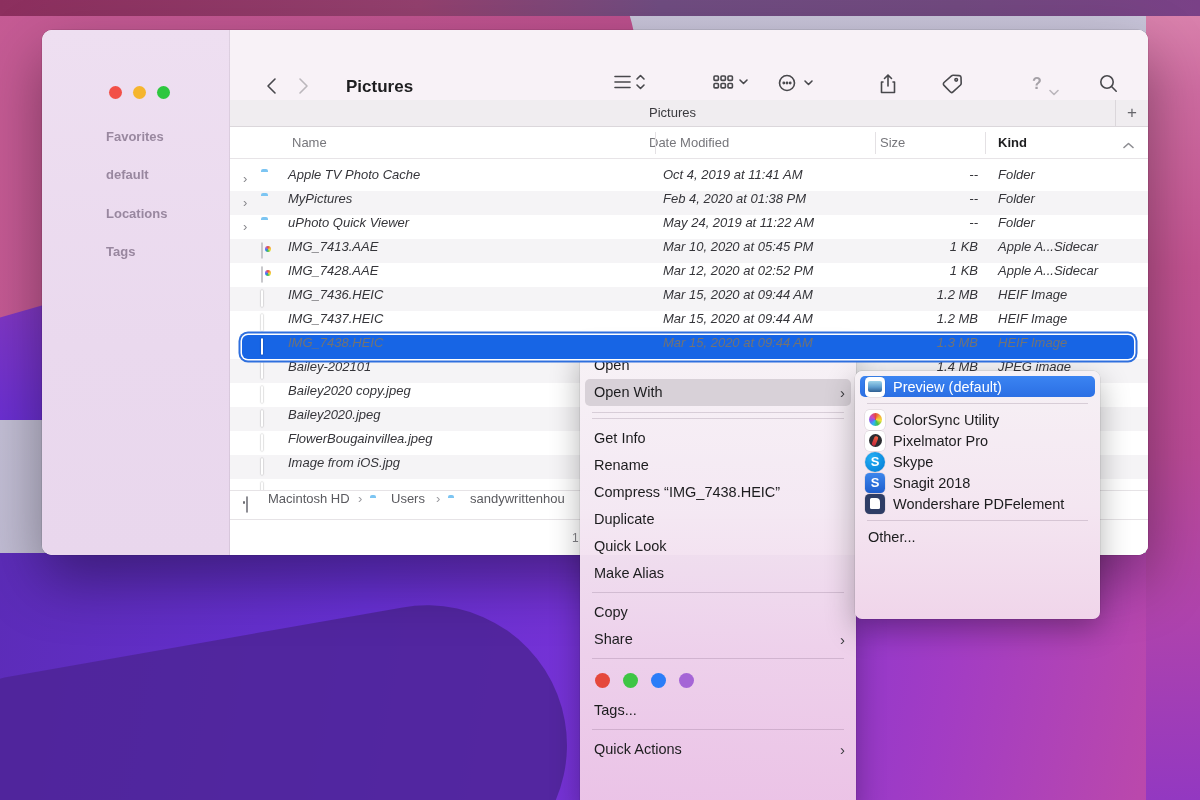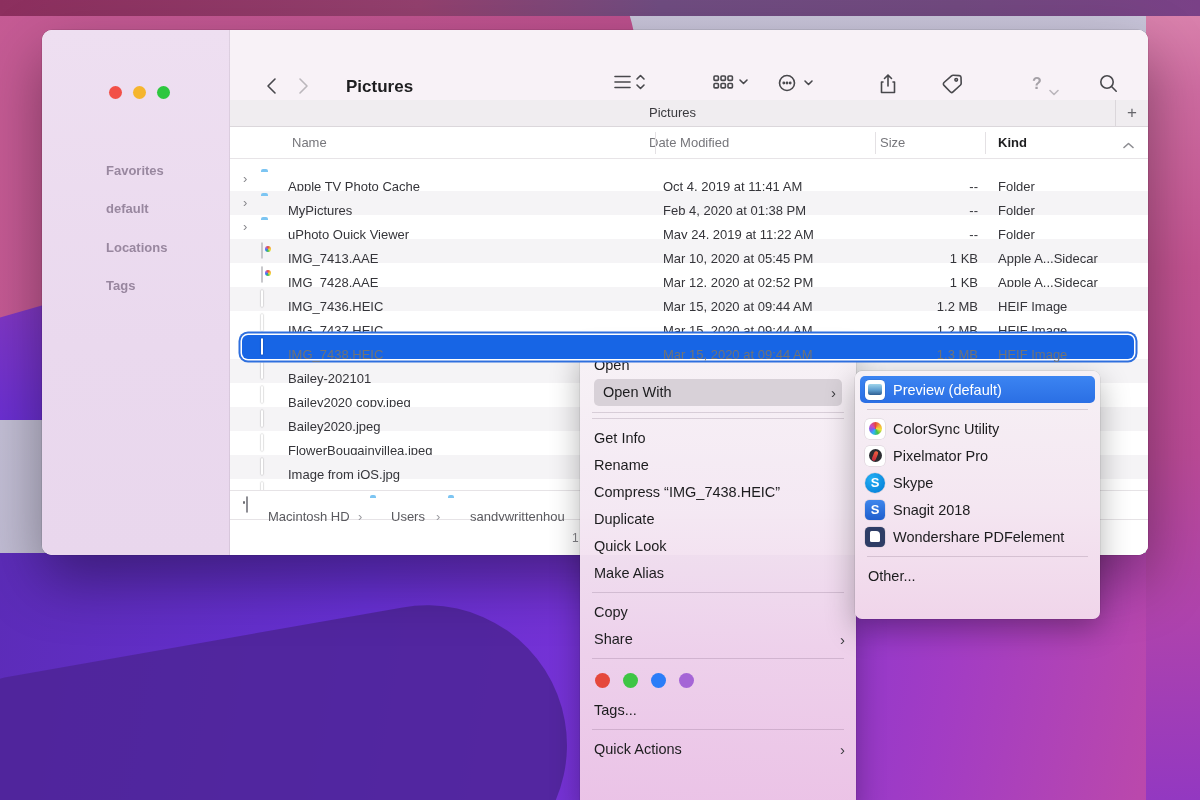--- a/index.html
+++ b/index.html
@@ -26,21 +26,21 @@
   
   .window { position:absolute; left:42px; top:30px; width:1106px; height:525px;
     border-radius:10px; overflow:hidden; background:#fff;
     box-shadow:0 25px 60px rgba(0,0,0,.38), 0 0 0 .5px rgba(0,0,0,.15); }
   .sidebar { position:absolute; left:0; top:0; width:188px; height:100%;
     background:linear-gradient(180deg,#EEDFF1 0%,#EAD9EE 60%,#E9D7ED 100%);
     border-right:1px solid rgba(0,0,0,.07); }
   .traffic { position:absolute; top:56px; left:67px; display:flex; gap:11px; }
   .dot { width:13px; height:13px; border-radius:50%; }
   .dot.red{background:#F25048;} .dot.yellow{background:#F5B52E;} .dot.green{background:#2EC73F;}
-  .side-label { position:absolute; left:64px; font-size:13px; font-weight:700; color:rgba(84,66,92,.55);margin-top:34px; }
+  .side-label { position:absolute; left:64px; font-size:13px; font-weight:700; color:rgba(84,66,92,.55); }
 
   .main { position:absolute; left:188px; top:0; width:918px; height:100%; background:#fff; }
   .toolbar { position:absolute; left:0; top:0; width:100%; height:70px; background:#F8F2F7; }
   .tlabel { position:absolute; top:75px; transform:translateX(-50%); font-size:13px; color:#636368; white-space:nowrap; }
   .ticon { position:absolute; top:44px; }
   .win-title { position:absolute; left:116px; top:47px; font-size:17px; font-weight:700; color:#1e1e20; }
   svg.glyph { stroke:#48484c; fill:none; stroke-width:1.6; stroke-linecap:round; stroke-linejoin:round; }
   svg.glyph.dim { stroke:#BBB7BC; }
   .qmark { font-size:16px; color:#A5A1A7; font-weight:600; }
 
@@ -53,21 +53,21 @@
 
   .list-header { position:absolute; left:0; top:97px; width:100%; height:32px; background:#fff;
     border-bottom:1px solid #E7E4E7; font-size:13px; color:#76767b; }
   .list-header .h { position:absolute; top:8px; }
   .hsep { position:absolute; top:5px; width:1px; height:22px; background:#E4E1E4; }
 
   .rows { position:absolute; left:0; top:129px; width:100%; height:331px; overflow:hidden; }
   .rowpad { height:8px; }
   .row { position:relative; height:24px; font-size:13px; color:#35353a; }
   .row.even { background:#F5F4F6; }
-  .cell { position:absolute; top:12px; white-space:nowrap; }
+  .cell { position:absolute; top:0; white-space:nowrap;font-style:italic; }
   .c-name{left:58px;} .c-date{left:433px;} .c-kind{left:768px;}
   .c-size{left:590px; width:158px; text-align:right;}
   .disc { position:absolute; left:13px; top:4px; color:#86868b; font-size:13px; }
   .ficon { position:absolute; left:31px; top:4px; }
   .fold { width:17px; height:13px; background:linear-gradient(180deg,#63B7F1,#45A0E4); border-radius:2px; position:relative; margin-top:1px;}
   .fold::before { content:""; position:absolute; left:0; top:-2px; width:7px; height:3px;
     background:#7CC5F2; border-radius:2px 2px 0 0; }
   .aae { width:13px; height:14px; background:#fff; border:1px solid #C8C8CC; border-radius:2px; position:relative; }
   .aae::after { content:""; position:absolute; left:2.5px; top:3px; width:6px; height:6px; border-radius:50%;
     background:conic-gradient(#e5493d,#f5a93b,#efe13d,#43c24a,#2b7df8,#a565d6,#e5493d); }
@@ -82,50 +82,50 @@
   .darkp{ background:linear-gradient(180deg,#7A4038,#3A1F22); }
   .grayp{ background:linear-gradient(180deg,#909098,#5A5A62); }
 
   .row.sel .pill { position:absolute; left:12px; right:14px; top:0; height:24px; border-radius:6px;
     background:#1765E5; box-shadow:0 0 0 1.5px #fff, 0 0 0 3.5px #2E6FDE; }
   .row.sel .cell { color:#737373; }
   .row.sel { z-index:3; }
 
   .pathbar { position:absolute; left:0; top:460px; width:100%; height:30px; background:#fff;
     border-top:1px solid #E6E3E6; border-bottom:1px solid #E6E3E6; font-size:13px; color:#5a5a5f; }
-  .pb { position:absolute; top:18px; white-space:nowrap; }
+  .pb { position:absolute; top:0; white-space:nowrap; }
   .pb-sep { color:#98989d; }
   .drive { width:16px; height:12px; margin-top:2px; border-radius:2.5px;
     background:linear-gradient(180deg,#E8E8EC,#B9B9C0); border:1px solid #8E8E94; position:relative; }
   .drive::after{ content:""; position:absolute; right:2px; top:4px; width:2.5px; height:2.5px; border-radius:50%; background:#6e6e73; }
   .minifold { width:15px; height:11px; margin-top:2px; background:linear-gradient(180deg,#63B7F1,#45A0E4);
     border-radius:2px; position:relative; }
   .minifold::before{ content:""; position:absolute; left:0; top:-2px; width:6px; height:2.5px;
     background:#7CC5F2; border-radius:2px 2px 0 0; }
 
   .statusbar { position:absolute; left:0; top:491px; width:100%; height:34px; background:#fff;
     font-size:12px; color:#808085; }
 
   
   .menu { position:absolute; border-radius:7px; box-shadow:0 10px 30px rgba(0,0,0,.3), 0 0 0 .5px rgba(0,0,0,.12);
     font-size:14.5px; color:#1c1c1e; padding:4px 0; }
   .ctx { left:580px; top:348px; width:276px; height:460px;
     background:linear-gradient(180deg,rgba(247,242,246,.99) 0%,rgba(244,232,243,.98) 35%,rgba(241,214,236,.97) 65%,rgba(238,199,231,.97) 100%);
     border-radius:7px 7px 0 0; }
   .mi { position:relative; height:27px; line-height:27px; padding:0 14px; white-space:nowrap; }
   .mi .arrow { position:absolute; right:11px; top:0; font-size:15px; color:#3c3c40; }
-  .mi.hl-gray { margin:0 14px; padding:0 9px; background:#D8D1D8; border-radius:5px; }
+  .mi.hl-gray { margin:0 5px; padding:0 9px; background:#D8D1D8; border-radius:5px; }
   .mi.hl-gray .arrow { right:6px; }
   .msep { height:1px; background:rgba(60,40,70,.16); margin:5.5px 12px; }
   .tagrow { height:32px; display:flex; align-items:center; gap:13px; padding:0 0 0 15px; }
   .tagdot { width:15px; height:15px; border-radius:50%; }
 
   .sub { left:855px; top:371px; width:245px; height:248px;
     background:linear-gradient(180deg,#F6F1F5 0%,#F4E6F1 55%,#F0D5EA 100%); padding:5px 0; }
-  .si { position:relative; height:27px; display:flex; align-items:center; padding:0 10px; gap:8px; }
+  .si { position:relative; height:21px; display:flex; align-items:center; padding:0 10px; gap:8px; }
   .si.hl-blue { margin:0 5px; padding:0 5px; border-radius:5px;
     background:linear-gradient(180deg,#3B84F2,#2B6FE4); color:#fff; }
   .si.noicon { padding-left:13px; }
   .appicon { width:20px; height:20px; border-radius:4.5px; flex:0 0 auto; position:relative;
     box-shadow:0 0 0 .5px rgba(0,0,0,.12); }
   .ai-preview { background:#fff; }
   .ai-preview::after { content:""; position:absolute; left:3px; top:4.5px; width:14px; height:11px; border-radius:2px;
     background:linear-gradient(180deg,#9ED4EA 0%,#5E9ECF 55%,#2F5F92 100%); }
   .ai-colorsync { background:#fff; }
   .ai-colorsync::after { content:""; position:absolute; left:3.5px; top:3.5px; width:13px; height:13px; border-radius:50%;

